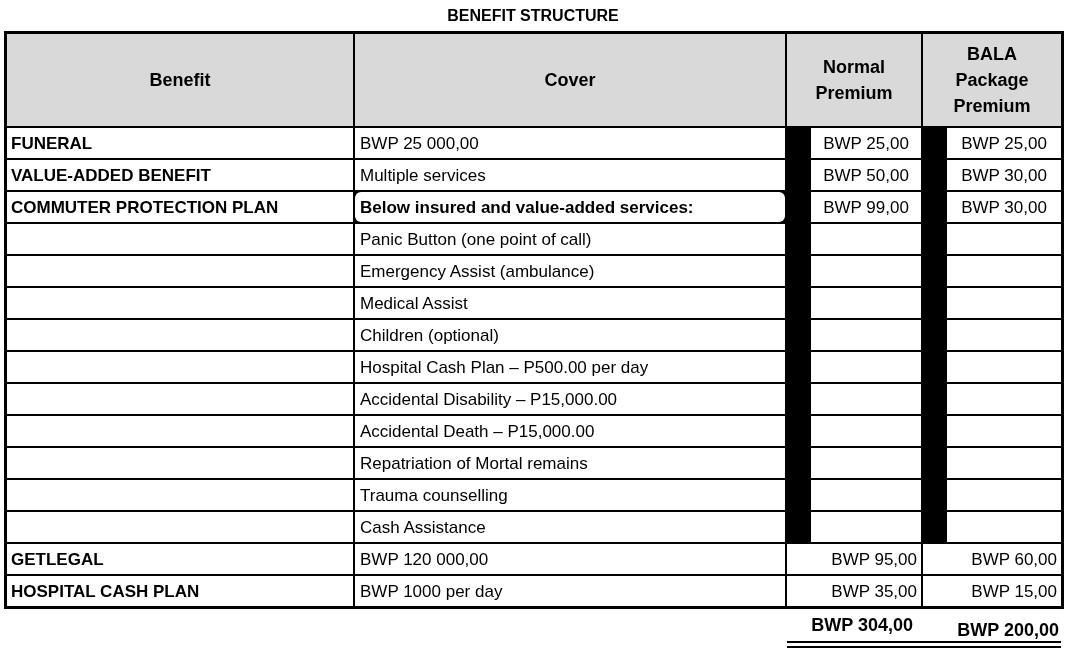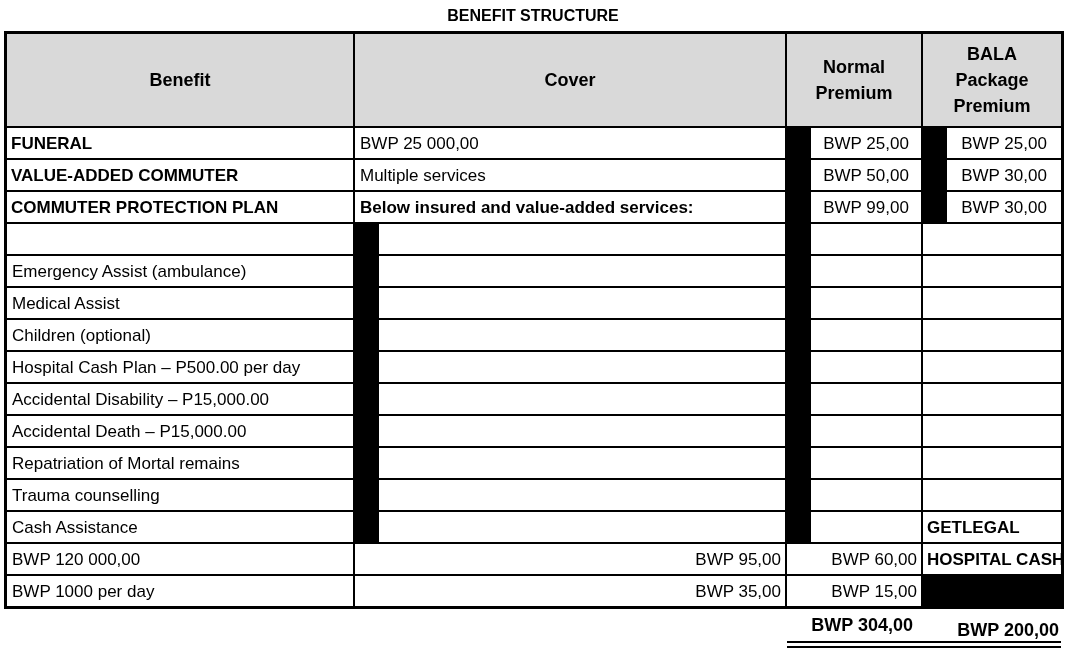--- a/index.html
+++ b/index.html
@@ -61,20 +61,21 @@
   }
   .cell.benefit {
     font-weight: bold;
     padding-left: 4px;
   }
   .cell.cover {
     padding-left: 5px;
   }
   .cell.cover.bold {
     font-weight: bold;
+    border-radius: 6px;
   }
   .cell.prem.center {
     justify-content: center;
     margin-left: 24px;
   }
   .cell.prem.right {
     justify-content: flex-end;
     padding-right: 4px;
   }
   .totals {
@@ -119,31 +120,32 @@
 Premium</div>
     <div class="cell hdr">BALA
 Package
 Premium</div>
 
     <div class="cell benefit">FUNERAL</div>
     <div class="cell cover">BWP 25 000,00</div>
     <div class="cell prem center">BWP 25,00</div>
     <div class="cell prem center">BWP 25,00</div>
 
-    <div class="cell benefit">VALUE-ADDED COMMUTER</div>
+    <div class="cell benefit">VALUE-ADDED BENEFIT</div>
     <div class="cell cover">Multiple services</div>
     <div class="cell prem center">BWP 50,00</div>
     <div class="cell prem center">BWP 30,00</div>
 
     <div class="cell benefit">COMMUTER PROTECTION PLAN</div>
     <div class="cell cover bold">Below insured and value-added services:</div>
     <div class="cell prem center">BWP 99,00</div>
     <div class="cell prem center">BWP 30,00</div>
 
     <div class="cell benefit"></div>
+    <div class="cell cover">Panic Button (one point of call)</div>
     <div class="cell prem center"></div>
     <div class="cell prem center"></div>
 
     <div class="cell benefit"></div>
     <div class="cell cover">Emergency Assist (ambulance)</div>
     <div class="cell prem center"></div>
     <div class="cell prem center"></div>
 
     <div class="cell benefit"></div>
     <div class="cell cover">Medical Assist</div>

